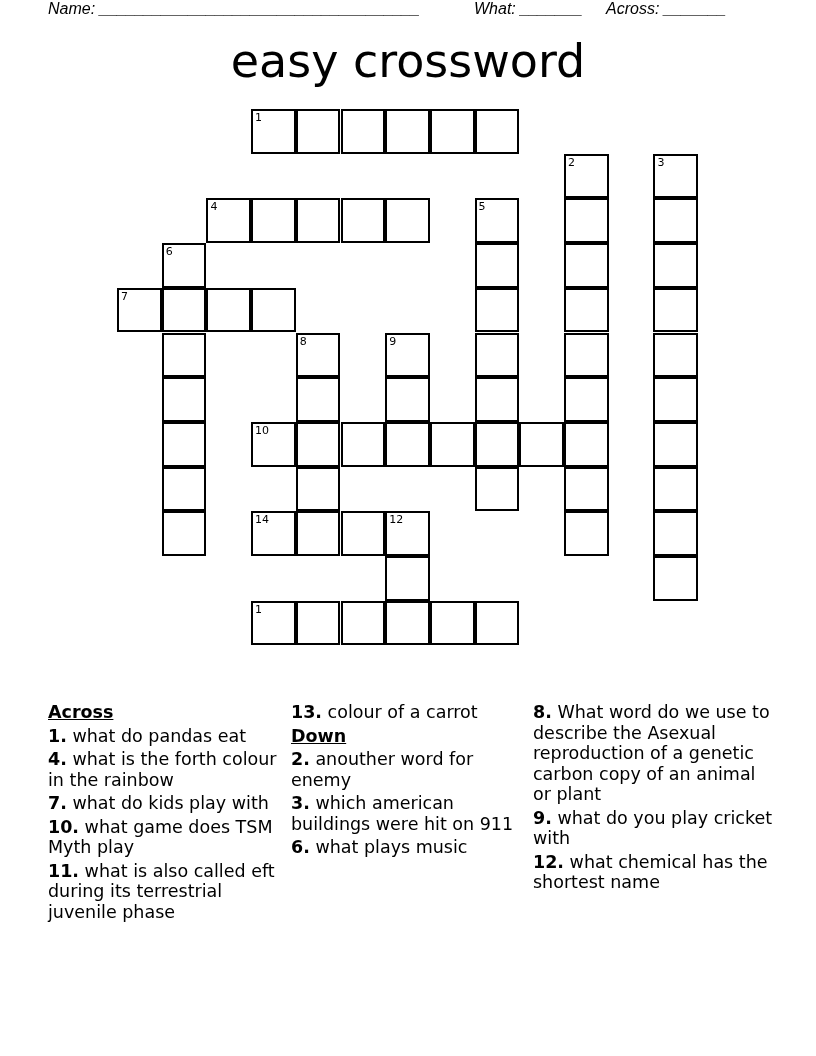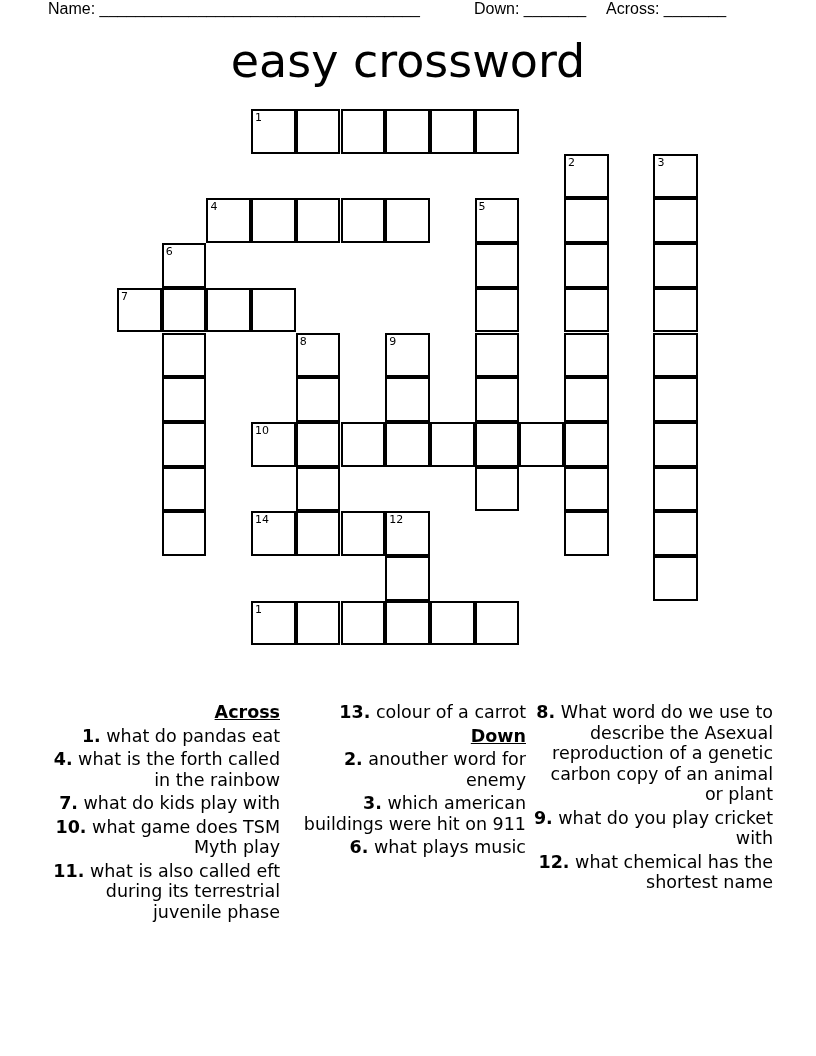--- a/index.html
+++ b/index.html
@@ -1,36 +1,36 @@
 <!DOCTYPE html>
 <html><head>
 <meta charset="utf-8">
 <style>
   html, body { margin:0; padding:0; background:#ffffff; }
   body { width:816px; height:1056px; position:relative; overflow:hidden; font-family:"DejaVu Sans", sans-serif; color:#000; }
-  .header { position:absolute; top:0; left:0; width:732px; height:20px; font-family:"Liberation Sans", sans-serif; font-size:16px; }
+  .header { position:absolute; top:0; left:0; width:732px; height:20px; font-family:"Liberation Sans", sans-serif; font-size:16px;font-style:italic; }
   .header span { position:absolute; top:0; white-space:pre; }
   .title { position:absolute; top:34px; left:0; width:816px; text-align:center; font-size:46px; font-family:"DejaVu Sans", sans-serif; letter-spacing:0px; }
   .grid { position:absolute; left:0; top:0; width:816px; height:680px; }
   .cell { position:absolute; width:44.7px; height:44.7px; box-sizing:border-box; border:2px solid #000; background:#fff; margin-left:-1px; margin-top:-1px; }
   .cell .num { position:absolute; top:1px; left:2px; font-size:11px; line-height:11px; font-family:"DejaVu Sans", sans-serif; }
-  .clues { position:absolute; top:702px; font-size:17.5px; line-height:20.5px; font-family:"DejaVu Sans", sans-serif;text-align:right; }
+  .clues { position:absolute; top:702px; font-size:17.5px; line-height:20.5px; font-family:"DejaVu Sans", sans-serif; }
   .col1 { left:48px; width:232px; }
   .col2 { left:291px; width:235px; }
   .col3 { left:533px; width:240px; }
   .heading { font-weight:bold; text-decoration:underline; margin-bottom:3px; }
   .clue { margin-bottom:3px; }
   .clue b { font-weight:bold; }
 </style>
 </head>
 <body>
 
 <div class="header">
   <span style="left:48px;">Name: ____________________________________</span>
-  <span style="left:474px;">Down: _______</span>
+  <span style="left:474px;">What: _______</span>
   <span style="left:606px;">Across: _______</span>
 </div>
 
 <div class="title">easy crossword</div>
 
 <div class="grid" id="grid">
     <div class="cell" style="left: 252.1px; top: 110px;">
       <span class="num">1</span>
     </div>
     <div class="cell" style="left: 296.8px; top: 110px;"></div>
@@ -123,21 +123,21 @@
     <div class="cell" style="left: 296.8px; top: 601.7px;"></div>
     <div class="cell" style="left: 341.5px; top: 601.7px;"></div>
     <div class="cell" style="left: 386.2px; top: 601.7px;"></div>
     <div class="cell" style="left: 430.9px; top: 601.7px;"></div>
     <div class="cell" style="left: 475.6px; top: 601.7px;"></div>
   </div>
 
 <div class="clues col1">
   <div class="heading">Across</div>
   <div class="clue"><b>1.</b><span> what do pandas eat</span></div>
-  <div class="clue"><b>4.</b><span> what is the forth called in the rainbow</span></div>
+  <div class="clue"><b>4.</b><span> what is the forth colour in the rainbow</span></div>
   <div class="clue"><b>7.</b><span> what do kids play with</span></div>
   <div class="clue"><b>10.</b><span> what game does TSM Myth play</span></div>
   <div class="clue"><b>11.</b><span> what is also called eft during its terrestrial juvenile phase</span></div>
 </div>
 
 <div class="clues col2">
   <div class="clue"><b>13.</b><span> colour of a carrot</span></div>
   <div class="heading">Down</div>
   <div class="clue"><b>2.</b><span> anouther word for enemy</span></div>
   <div class="clue"><b>3.</b><span> which american buildings were hit on 911</span></div>

